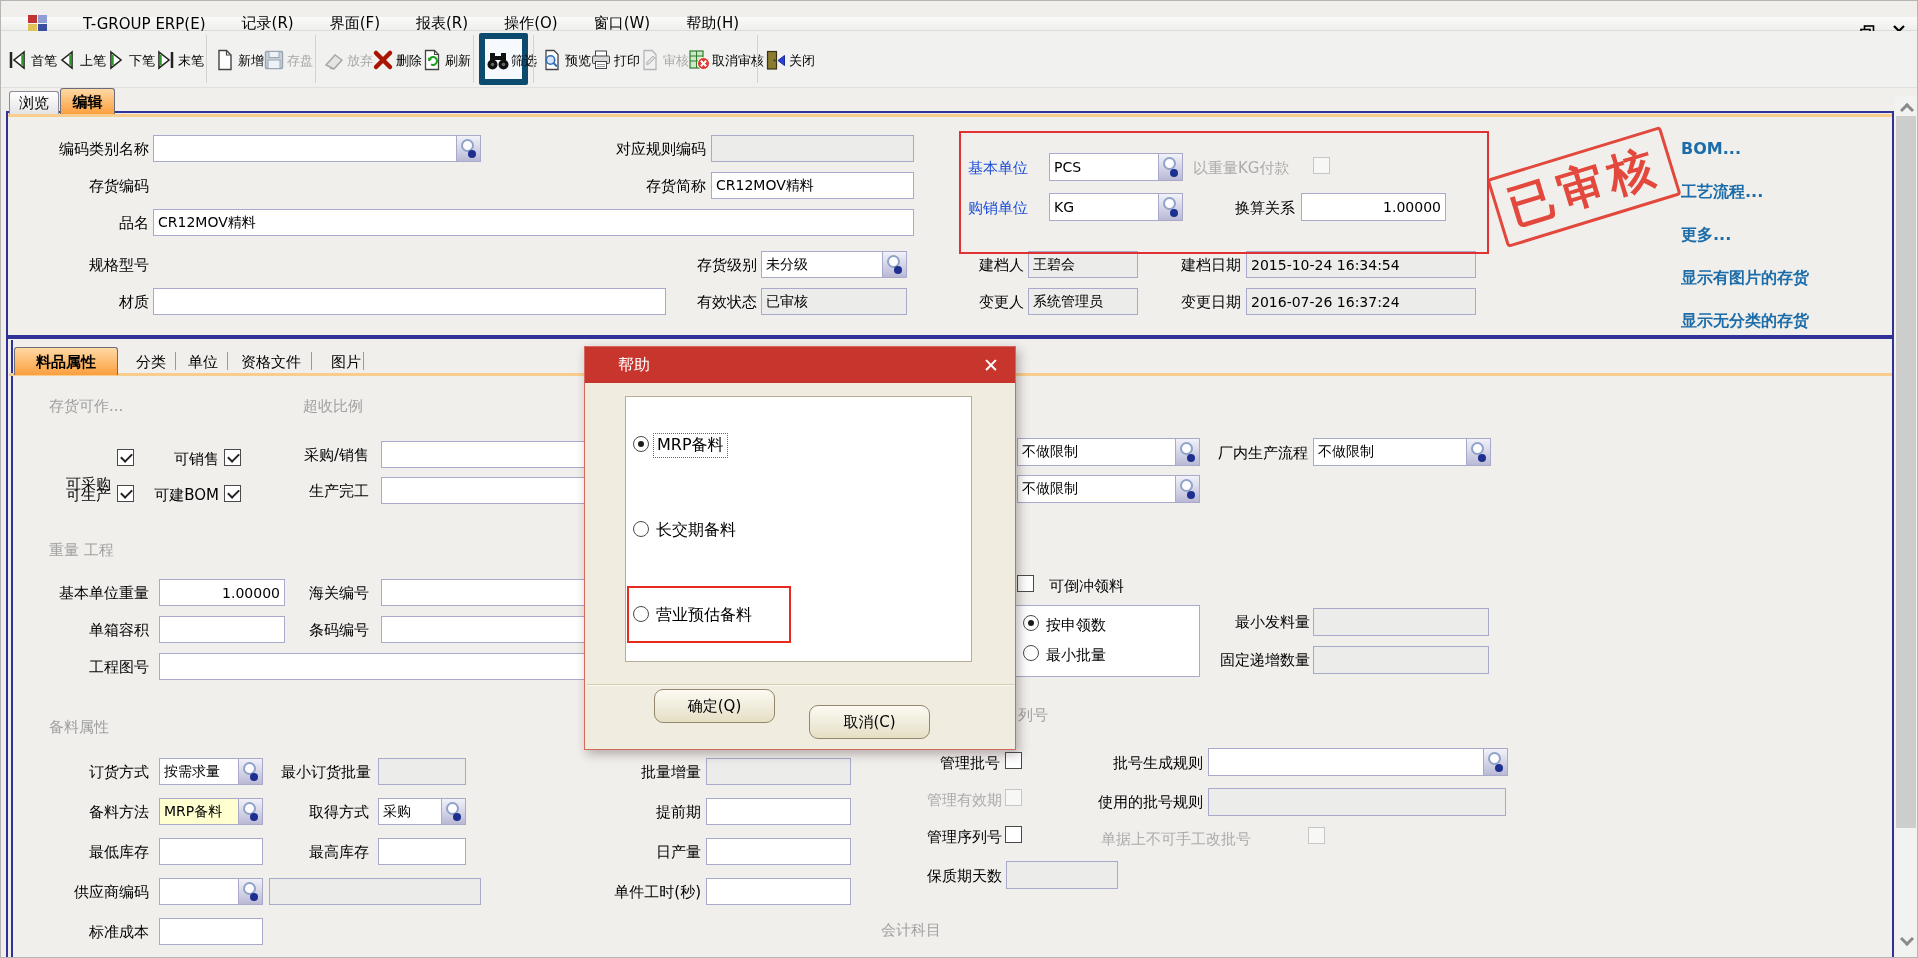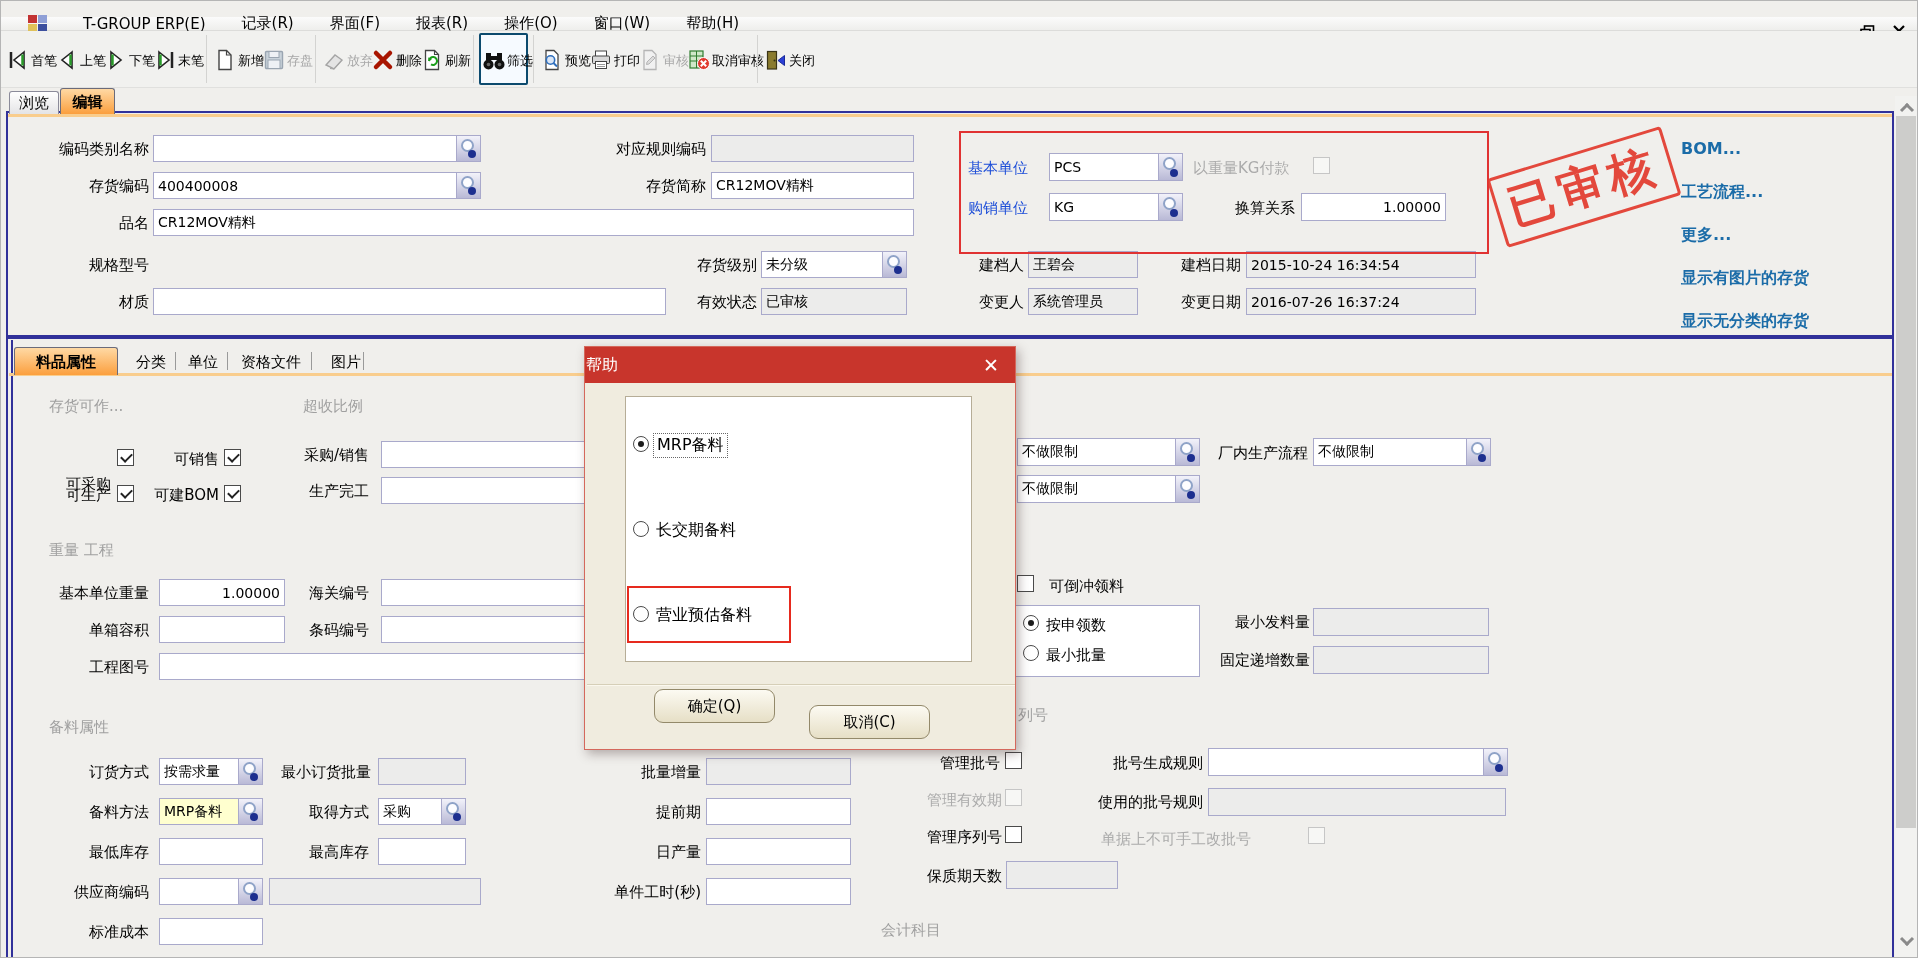--- a/index.html
+++ b/index.html
@@ -12,21 +12,21 @@
 #applogo{width:19px;height:18px;margin-left:27px;display:grid;grid-template-columns:9px 9px;grid-template-rows:8px 9px;gap:1px}
 #applogo i{display:block}
 .menuitem{font-size:15px;margin-left:36px;white-space:nowrap;cursor:default}
 #winbtns{position:absolute;right:10px;top:7px;display:flex;gap:16px;align-items:center}
 .winbtn{width:16px;height:14px;display:flex;align-items:center;justify-content:center}
 
 #toolbar{position:absolute;left:0;top:30px;width:100%;height:57px;background:#f1f1ef;border-bottom:1px solid #e0e0de;
   display:flex;align-items:flex-start;padding:2px 0 0 4px}
 .tbtn{display:flex;flex-direction:row;align-items:center;width:49px;padding-top:2px;height:52px}
 .tbtn.wide{width:66px}
-.tbtn.sel{border:2px solid #0c4a6e;background:#f6faff;border-radius:2px}
+.tbtn.sel{border:6px solid #0c4a6e;background:#f6faff;border-radius:2px}
 .ticon{height:26px;display:flex;align-items:center;justify-content:center}
 .tlabel{font-size:13px;line-height:15px;white-space:nowrap}
 .tlabel.dis{color:#a9a9a9}
 .tsep{width:1px;background:#d3d3d1;height:48px;margin:2px 5px 0 5px}
 
 .tab{position:absolute;line-height:23px;text-align:center;font-size:15px;border:1px solid #8b8b9a;border-bottom:none;
   background:linear-gradient(#ffffff,#e4e4e6);border-radius:3px 3px 0 0;z-index:3}
 .tab.active{background:linear-gradient(#ffd9a4,#fb9f3e);font-weight:bold;border-color:#6b6b7a}
 
 .panel{position:absolute;border:2px solid #31319a}
@@ -52,21 +52,21 @@
 .rad{position:absolute;width:16px;height:16px;border:1px solid #4a4a4a;border-radius:50%;background:#fff}
 .rad.sel::after{content:"";position:absolute;left:4px;top:4px;width:6px;height:6px;border-radius:50%;background:#1c1c1c}
 .link{position:absolute;color:#1b6ca8;font-weight:bold;font-size:16px;white-space:nowrap;cursor:pointer}
 
 #stamp{position:absolute;left:1492px;top:150px;transform:rotate(-17deg);border:3px solid #e23a2e;border-radius:4px;
   color:#e23a2e;font-size:46px;font-weight:bold;padding:2px 10px;letter-spacing:6px;opacity:.92;z-index:6}
 .redbox{position:absolute;border:2px solid #e03232;z-index:4;pointer-events:none}
 
 #dialog{position:absolute;left:583px;top:345px;width:432px;height:404px;background:#f0ecdf;border:1px solid #d4685c;
   box-shadow:3px 4px 10px rgba(60,40,40,.35);z-index:50}
-#dlg-title{position:absolute;left:0;top:0;width:100%;height:36px;background:#c8352c;color:#fff;font-size:16px;line-height:36px;padding-left:1px}
+#dlg-title{position:absolute;left:0;top:0;width:100%;height:36px;background:#c8352c;color:#fff;font-size:16px;line-height:36px;padding-left:33px}
 #dlg-close{position:absolute;right:12px;top:6px;width:24px;height:24px;color:#fff;font-size:19px;line-height:24px;text-align:center}
 #dlg-list{position:absolute;left:40px;top:49px;width:347px;height:266px;background:#fff;border:1px solid #b6ad97}
 .dlg-opt-label{position:absolute;font-size:16px;white-space:nowrap}
 .focusbox{outline:1px dotted #666;padding:1px 3px}
 #dlg-redbox{position:absolute;left:42px;top:239px;width:164px;height:57px;border:2px solid #e62a1e;z-index:5;pointer-events:none}
 #dlg-sep{position:absolute;left:2px;top:337px;width:428px;height:2px;border-top:1px solid #d6cfb8;border-bottom:1px solid #fbf8ee}
 .dlg-btn{position:absolute;width:121px;height:34px;background:linear-gradient(#fcfaf2,#e6dfc6);border:1px solid #93896a;border-radius:9px;font-size:15px;text-align:center;line-height:32px}
 
 #vscroll{position:absolute;right:0;top:95px;width:22px;height:863px;background:#f2f2f0}
 #vthumb{position:absolute;left:1px;top:20px;width:20px;height:712px;background:#cdcdcb}
@@ -282,24 +282,20 @@
   <div class="inp" style="left:152px;top:134px;width:328px;height:27px">
     <span class="txt"></span>
     <span class="mag"></span>
   </div>
   <div class="lbl" style="left:595px;top:139px;width:110px">对应规则编码</div>
   <div class="inp ro" style="left:710px;top:134px;width:203px;height:27px">
     <span class="txt"></span>
   </div>
 
   <div class="lbl" style="left:60px;top:176px;width:88px">存货编码</div>
-  <div class="inp" style="left:152px;top:171px;width:328px;height:27px">
-    <span class="txt">400400008</span>
-    <span class="mag"></span>
-  </div>
   <div class="lbl" style="left:617px;top:176px;width:88px">存货简称</div>
   <div class="inp" style="left:710px;top:171px;width:203px;height:27px">
     <span class="txt">CR12MOV精料</span>
   </div>
 
   <div class="lbl" style="left:88px;top:213px;width:60px">品名</div>
   <div class="inp" style="left:152px;top:208px;width:761px;height:27px">
     <span class="txt">CR12MOV精料</span>
   </div>
 

